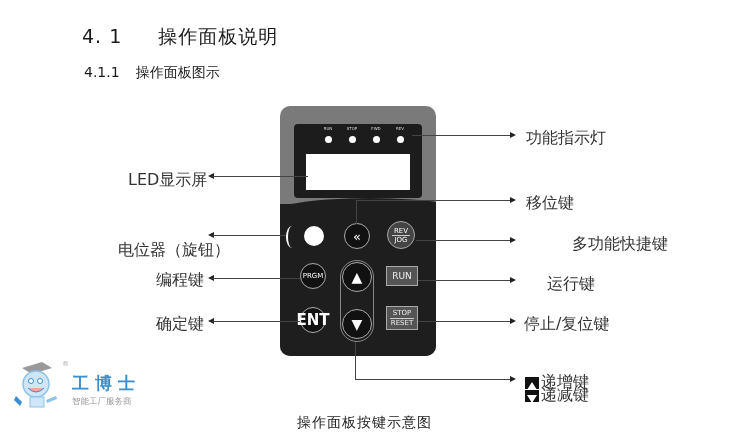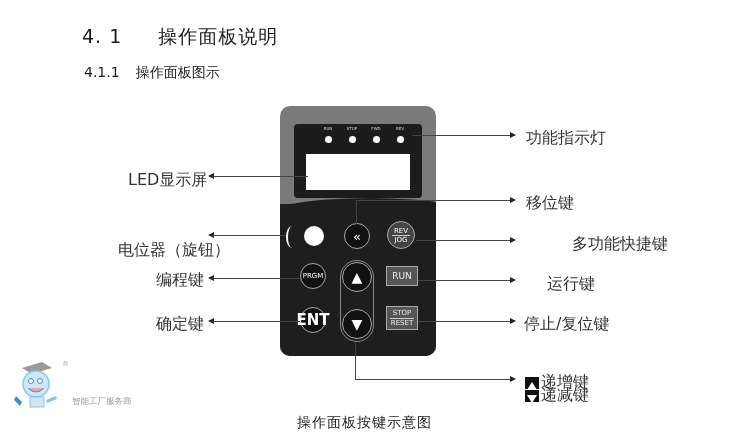--- a/index.html
+++ b/index.html
@@ -145,14 +145,15 @@
     <polygon points="10,8 30,2 40,8 20,14" fill="#999"></polygon>
     <circle cx="24" cy="24" r="13" fill="#cfe6f7" stroke="#8cc3ea" stroke-width="1.5"></circle>
     <circle cx="19" cy="21" r="2.5" fill="#fff" stroke="#3a8fd0"></circle>
     <circle cx="28" cy="21" r="2.5" fill="#fff" stroke="#3a8fd0"></circle>
     <path d="M16 28 Q24 36 32 28" fill="#f3a4a4" stroke="#3a8fd0"></path>
     <rect x="18" y="37" width="14" height="10" fill="#cfe6f7" stroke="#8cc3ea"></rect>
     <path d="M4 36 L10 42 L8 46 L2 40 Z" fill="#3a8fd0"></path>
     <path d="M34 40 L44 36 L45 39 L35 43 Z" fill="#8cc3ea"></path>
   </svg>
   <span class="abs" style="left:50px;top:0;font-size:7px;color:#aaa;">®</span>
+  <span class="logo-title">工博士</span>
   <span class="logo-sub">智能工厂服务商</span>
 </div>
 
 </body></html>

